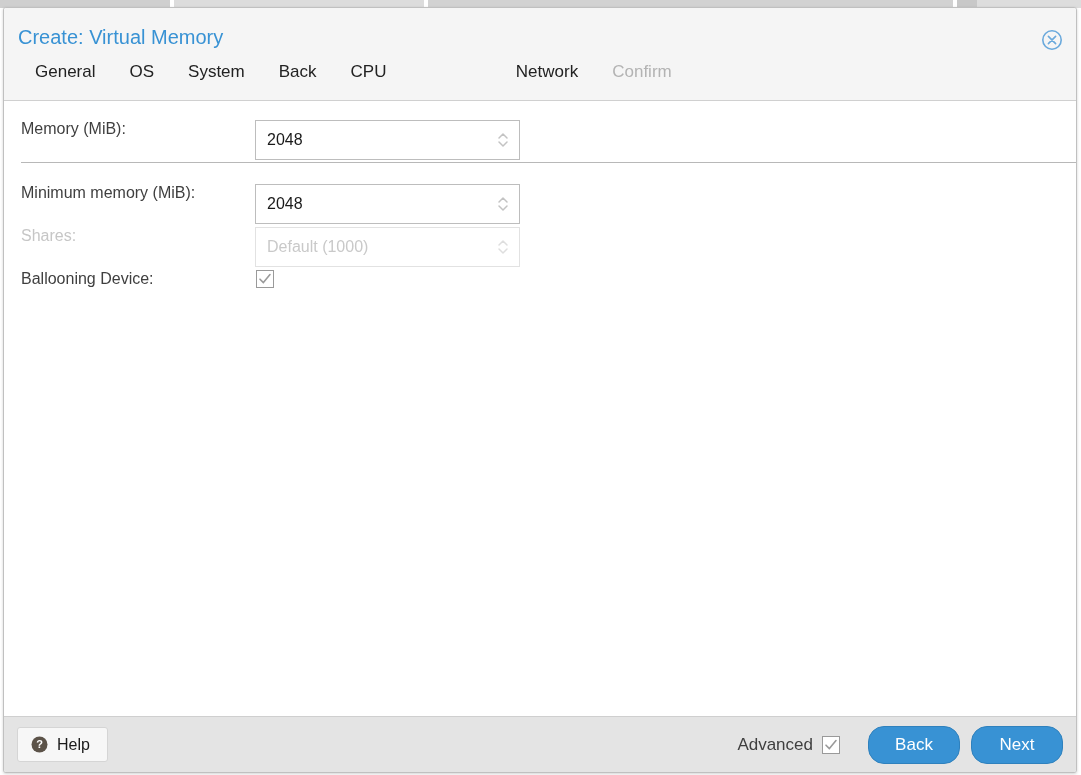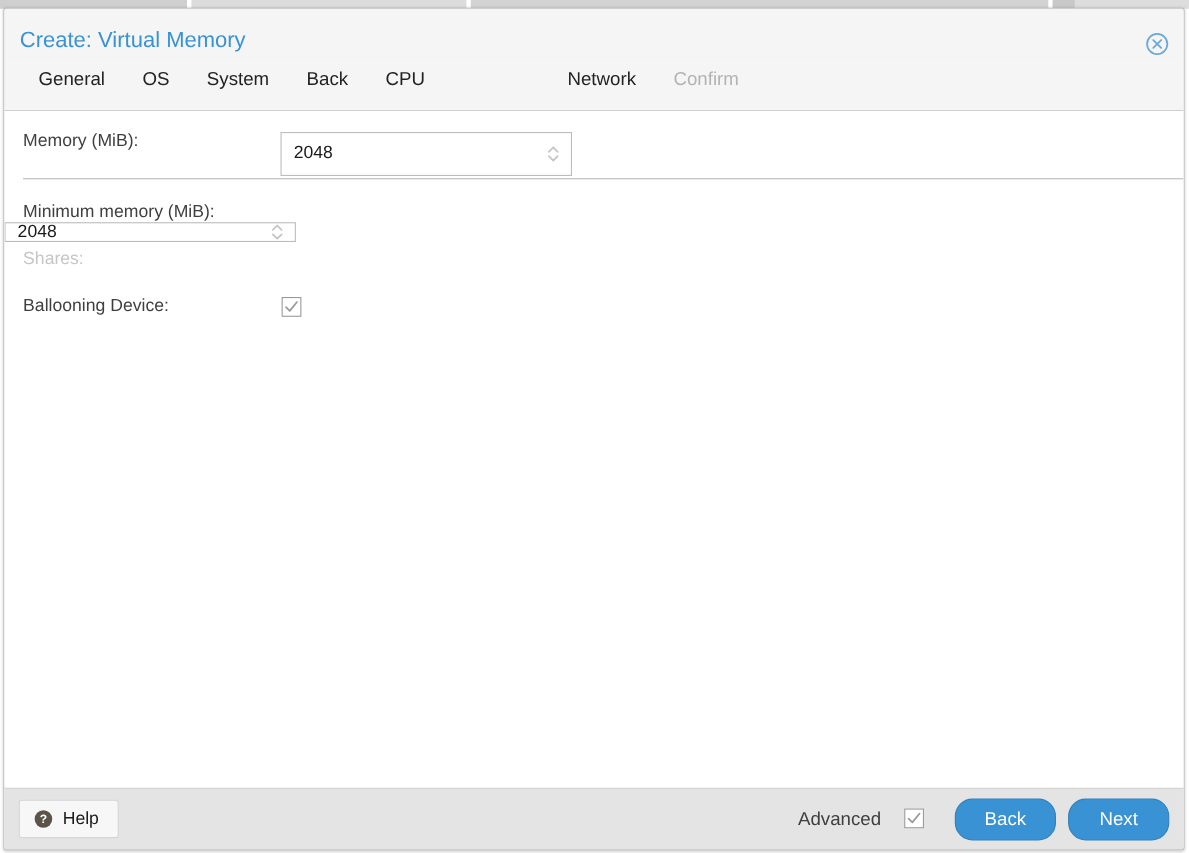--- a/index.html
+++ b/index.html
@@ -121,21 +121,21 @@
   }
 
   .form-row {
     position: absolute;
     left: 0;
     width: 100%;
     height: 30px;
     display: flex;
   }
   .row-memory   { top: 19px; }
-  .row-minmem   { top: 83px; flex-direction: column; }
+  .row-minmem   { top: 83px; }
   .row-shares   { top: 126px; }
   .row-balloon  { top: 169px; }
 
   .field-label {
     width: 251px;
     padding-left: 17px;
     box-sizing: border-box;
     font-size: 16px;
     color: #3f3f3f;
     white-space: nowrap;
@@ -218,22 +218,22 @@
     font-size: 16px;
     color: #1a1a1a;
     cursor: pointer;
     line-height: 1;
   }
   .help-icon { width: 17px; height: 17px; display: block; }
   .footer-spacer { flex: 1 1 auto; }
 
   .advanced-group {
     display: flex;
-    align-items: flex-start;
-    gap: 20px;
+    align-items: center;
+    gap: 8px;
     margin-right: 17px;
     margin-left: 32px;
   }
   .advanced-label {
     font-size: 17px;
     color: #3f3f3f;
     white-space: nowrap;
   }
 
   .nav-btn {
@@ -309,20 +309,29 @@
           <svg width="14" height="22" viewBox="0 0 14 22">
             <path d="M3 9 L7 5 L11 9" fill="none" stroke="#c3c3c3" stroke-width="1.5" stroke-linecap="round" stroke-linejoin="round"></path>
             <path d="M3 13 L7 17 L11 13" fill="none" stroke="#c3c3c3" stroke-width="1.5" stroke-linecap="round" stroke-linejoin="round"></path>
           </svg>
         </span>
       </div>
     </div>
 
     <div class="form-row row-shares">
       <div class="field-label disabled">Shares:</div>
+      <div class="spin-field disabled">
+        <span class="spin-value placeholder">Default (1000)</span>
+        <span class="spinner">
+          <svg width="14" height="22" viewBox="0 0 14 22">
+            <path d="M3 9 L7 5 L11 9" fill="none" stroke="#dedede" stroke-width="1.5" stroke-linecap="round" stroke-linejoin="round"></path>
+            <path d="M3 13 L7 17 L11 13" fill="none" stroke="#dedede" stroke-width="1.5" stroke-linecap="round" stroke-linejoin="round"></path>
+          </svg>
+        </span>
+      </div>
     </div>
 
     <div class="form-row row-balloon">
       <div class="field-label">Ballooning Device:</div>
       <div class="check-box">
         <svg width="14" height="14" viewBox="0 0 14 14">
           <path d="M2 7.2 L5.4 10.6 L12 2.6" fill="none" stroke="#9a9a9a" stroke-width="1.6" stroke-linecap="round" stroke-linejoin="round"></path>
         </svg>
       </div>
     </div>

